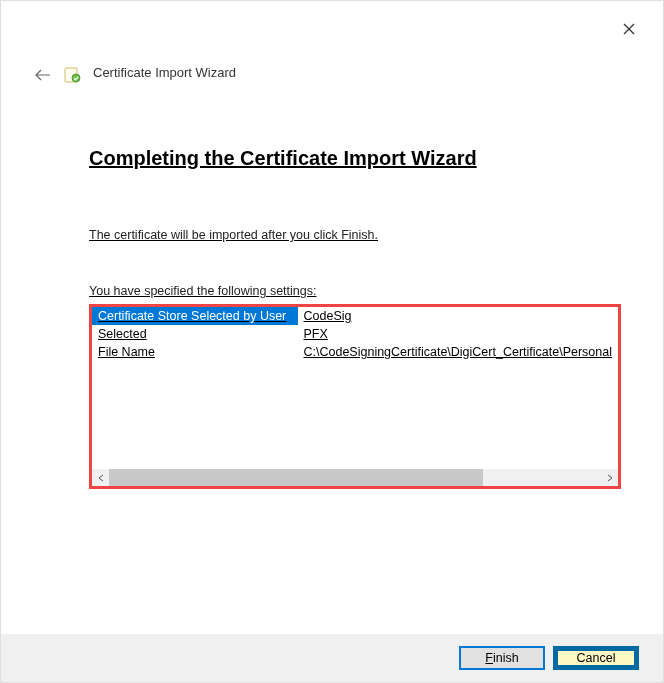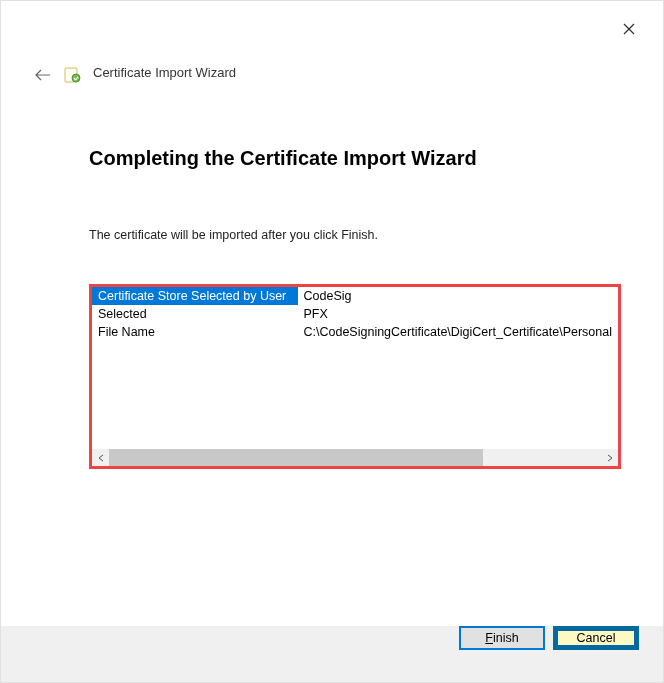--- a/index.html
+++ b/index.html
@@ -48,20 +48,21 @@
       align-items: center;
       justify-content: center;
     }
     .wizard-title {
       font-size: 13px;
       color: #333;
       font-weight: 400;
     }
     .content {
       padding: 62px 42px 0 88px;
+      text-decoration: underline;
     }
     .main-heading {
       font-size: 20px;
       font-weight: 600;
       color: #000;
       margin-bottom: 58px;
     }
     .info-text {
       font-size: 12.5px;
       color: #222;
@@ -133,24 +134,24 @@
       width: 76%;
       height: 17px;
       background: #c8c8c8;
       cursor: pointer;
     }
     .footer {
       position: absolute;
       bottom: 0;
       left: 0;
       right: 0;
-      height: 56px;
-      background: #f0f0f0;
-      display: flex;
-      align-items: flex-start;
+      height: 48px;
+      background: #f0f0f0;
+      display: flex;
+      align-items: center;
       justify-content: flex-end;
       padding-right: 24px;
       gap: 8px;
     }
     .btn {
       min-width: 86px;
       height: 24px;
       font-size: 12.5px;
       background: #fef9c3;
       border: 5px solid #0369a1;
@@ -187,20 +188,21 @@
       <circle cx="13" cy="13" r="4" fill="#6fbf4a" stroke="#3a7a1f" stroke-width="0.7"></circle>
       <path d="M11 13 L12.5 14.8 L15.2 11.8" stroke="#fff" stroke-width="1.2" fill="none"></path>
     </svg>
   </div>
   <div class="wizard-title">Certificate Import Wizard</div>
 </div>
 
 <div class="content">
   <h1 class="main-heading">Completing the Certificate Import Wizard</h1>
   <p class="info-text">The certificate will be imported after you click Finish.</p>
+  <p class="settings-label">You have specified the following settings:</p>
 
   <div class="settings-box">
     <table class="settings-table">
       <tbody>
           <tr class="row-selected">
         <td class="col1">Certificate Store Selected by User</td>
         <td>CodeSig</td>
       </tr>
       <tr>
         <td class="col1">Selected</td>

